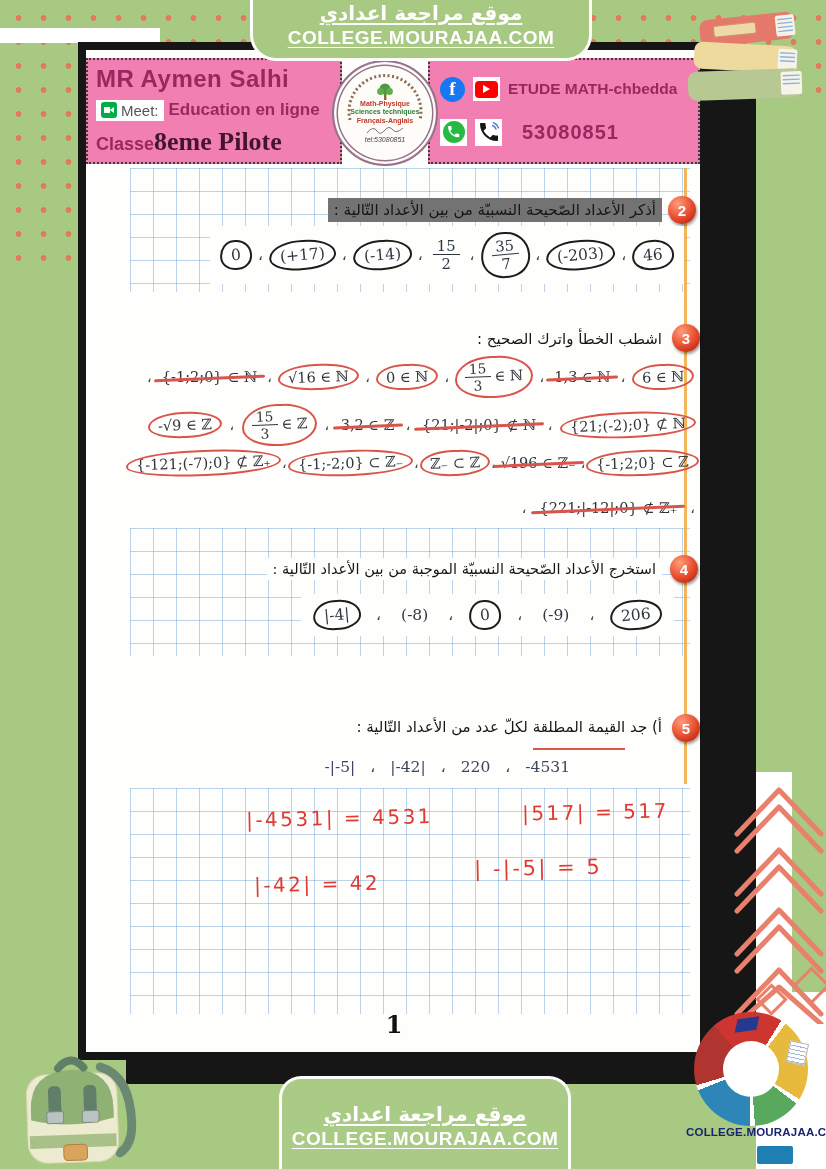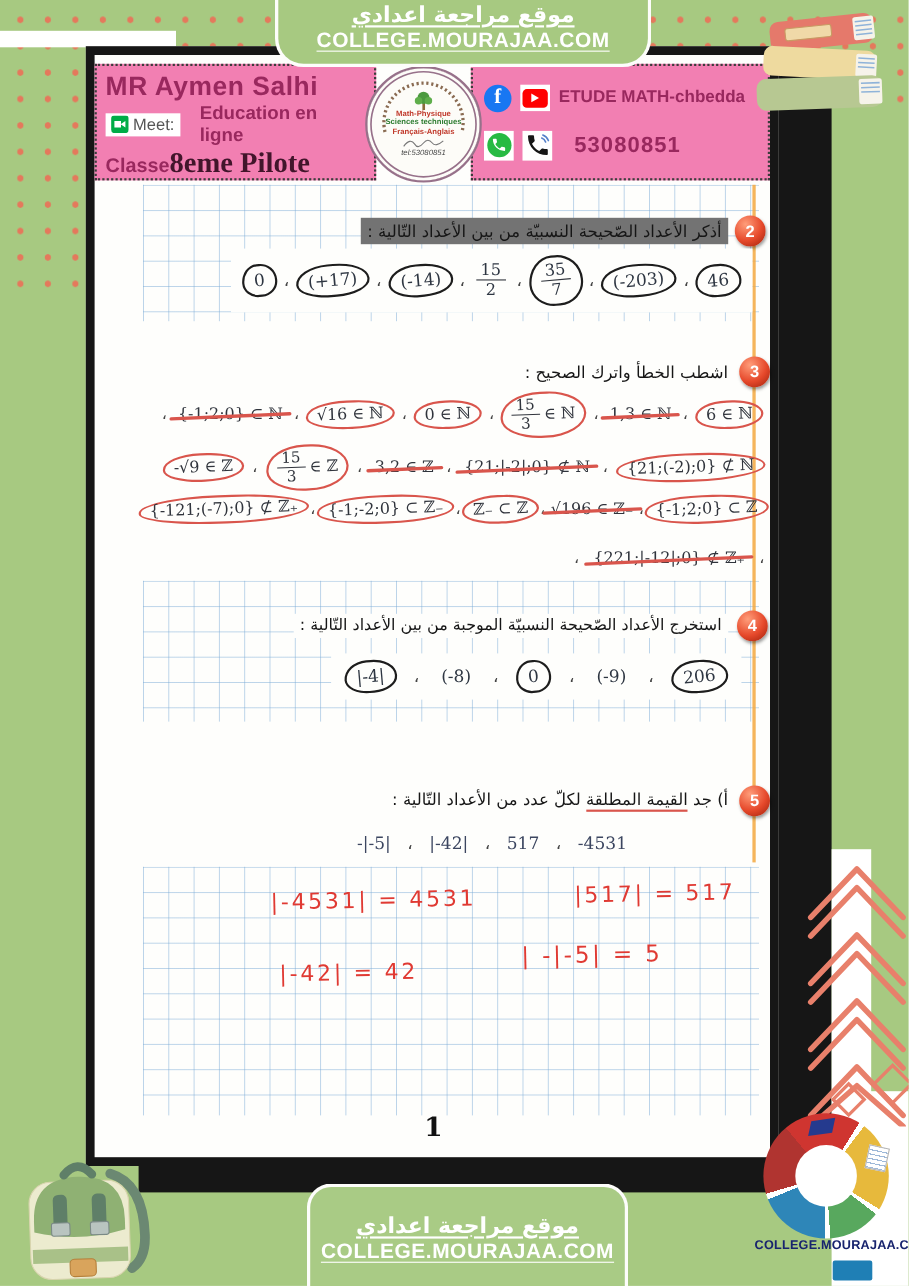--- a/index.html
+++ b/index.html
@@ -24,21 +24,21 @@
   
   #page{position:absolute;left:78px;top:42px;width:614px;height:1002px;background:#fefefc;
         border:8px solid #161616;box-shadow:48px 24px 0 0 #161616;z-index:2}
 
   
   .pinkbox{position:absolute;background:#f27fb2;border:2.5px dotted #3c3c3c;box-sizing:border-box}
   #pink-left{left:0;top:8px;width:256px;height:106px;padding:5px 8px;display:flex;flex-direction:column;justify-content:space-between}
   #pink-right{left:342px;top:8px;width:272px;height:106px;padding:8px 10px;display:flex;flex-direction:column;justify-content:space-around}
   .hdr-purple{color:#99285e;font-weight:bold}
   #teacher{font-size:24px;letter-spacing:.5px}
-  .meet-row{display:flex;align-items:center;gap:18px}
+  .meet-row{display:flex;align-items:center;gap:5px}
   .meet-chip{background:#fff;display:inline-flex;align-items:center;gap:4px;padding:2px 5px;font-size:15px;color:#555}
   #meet-value{font-size:17px}
   .classe-row{display:flex;align-items:baseline;}
   #classe-label{font-size:18px}
   #classe-value{font-family:"Liberation Serif",serif;font-size:26px;font-weight:bold;color:#42152b}
   .soc-row{display:flex;align-items:center;gap:8px}
   .fb{width:25px;height:25px;border-radius:50%;background:#1877f2;color:#fff;font-family:"Liberation Serif",serif;
       font-weight:bold;font-size:19px;display:flex;align-items:center;justify-content:center}
   .yt{width:27px;height:24px;background:#fff;display:flex;align-items:center;justify-content:center}
   .yt-inner{width:23px;height:17px;background:#f00;border-radius:4px;display:flex;align-items:center;justify-content:center}
@@ -70,21 +70,21 @@
   
   .badge{position:absolute;width:28px;height:28px;border-radius:50%;color:#fff;font-weight:bold;font-size:15px;
          display:flex;align-items:center;justify-content:center;
          background:radial-gradient(circle at 35% 28%,#ff9d7a,#e6492b 55%,#9c1f0a);box-shadow:1px 2px 3px rgba(0,0,0,.4)}
   #badge2{right:4px;top:146px} #badge3{right:0;top:274px} #badge4{right:2px;top:505px} #badge5{right:0;top:664px}
   .extitle{position:absolute;direction:rtl;font-family:"DejaVu Sans",sans-serif;font-size:15px;color:#161616;white-space:nowrap}
   #title2{right:38px;top:148px;background:#737373;padding:3px 6px}
   #title3{right:38px;top:280px}
   #title4{right:38px;top:508px;background:#fefefc;padding:3px 6px;font-size:14.5px}
   #title5{right:38px;top:668px}
-  .redul{border-bottom:2.6px solid #d9554c;padding-bottom:0}
+  .redul{border-bottom:2.6px solid #d9554c;padding-bottom:12px}
 
   
   .mrow{position:absolute;display:flex;align-items:center;direction:ltr;
         font-family:"DejaVu Serif","DejaVu Sans",serif;color:#30343c;font-size:14.5px}
   #row2{right:16px;top:176px;gap:5px;background:#fefefc;padding:6px 10px;font-size:15.5px;color:#2e3642}
   #row3a{left:60px;right:6px;top:306px;justify-content:space-between}
   #row3b{left:62px;right:4px;top:354px;justify-content:space-between}
   #row3c{left:40px;right:2px;top:400px;justify-content:space-between}
   #row3d{right:4px;top:448px;gap:8px}
   #row4{right:26px;top:544px;gap:15px;background:#fefefc;padding:6px 12px;font-size:15.5px;color:#2e3642}
@@ -306,21 +306,21 @@
 
   <div class="badge" id="badge5">5</div>
   <div class="extitle" id="title5">
     <span>أ) جد </span><span class="redul">القيمة المطلقة</span><span> لكلّ عدد من الأعداد التّالية :</span>
   </div>
   <div class="mrow" id="row5">
       <span class="mitem">-|-5|</span>
       <span class="sep">،</span>
       <span class="mitem">|-42|</span>
       <span class="sep">،</span>
-      <span class="mitem">517</span>
+      <span class="mitem">220</span>
       <span class="sep">،</span>
       <span class="mitem">-4531</span>
     </div>
 
   <div class="hw" id="hw1">|-4531| = 4531</div>
   <div class="hw" id="hw2">|517| = 517</div>
   <div class="hw" id="hw3">|-42| = 42</div>
   <div class="hw" id="hw4">| -|-5| = 5</div>
 
   <div id="pagenum">1</div>

